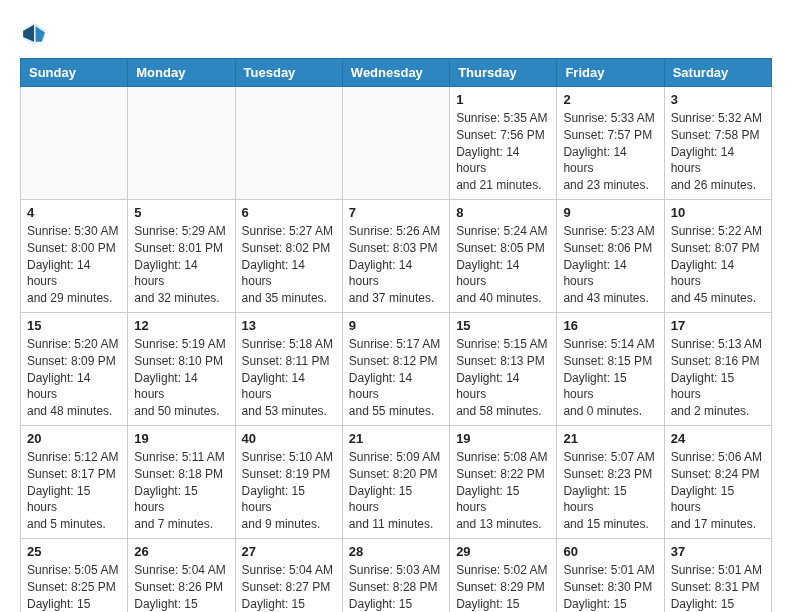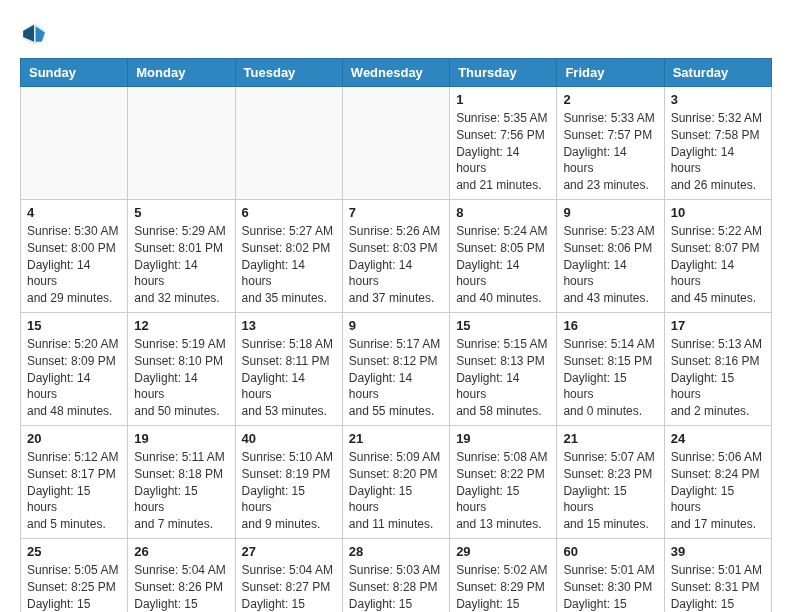--- a/index.html
+++ b/index.html
@@ -248,18 +248,18 @@
         </td>
         <td>
           <span class="day-number">29</span>
           <div class="day-info">Sunrise: 5:02 AM<br>Sunset: 8:29 PM<br>Daylight: 15 hours<br>and 26 minutes.</div>
         </td>
         <td>
           <span class="day-number">60</span>
           <div class="day-info">Sunrise: 5:01 AM<br>Sunset: 8:30 PM<br>Daylight: 15 hours<br>and 28 minutes.</div>
         </td>
         <td>
-          <span class="day-number">39</span>
+          <span class="day-number">37</span>
           <div class="day-info">Sunrise: 5:01 AM<br>Sunset: 8:31 PM<br>Daylight: 15 hours<br>and 30 minutes.</div>
         </td>
       </tr>
     </tbody>
 </table>
 
 </body></html>

